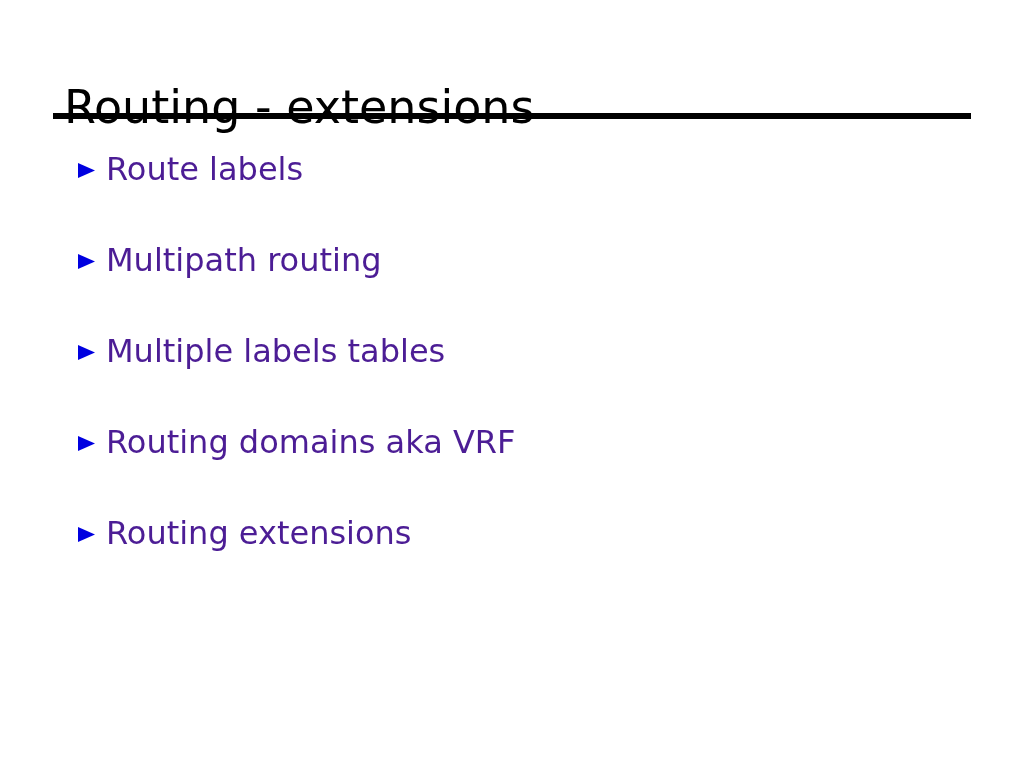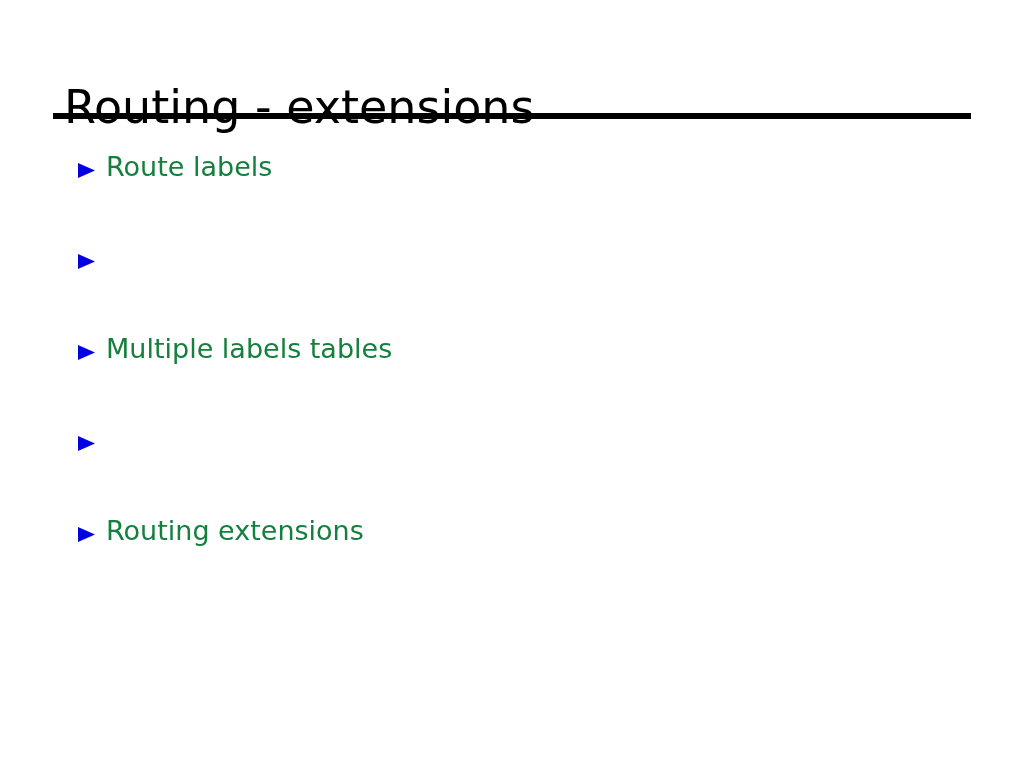--- a/index.html
+++ b/index.html
@@ -68,23 +68,23 @@
     padding-top: 11px;
     line-height: 0;
   }
 
   .bullet-marker svg {
     display: block;
   }
 
   .bullet-text {
     flex: 1 1 auto;
-    font-size: 27px;
+    font-size: 32px;
     font-weight: 400;
-    color: #15803d;
+    color: #4c1d95;
     line-height: 1.12;
     white-space: nowrap;
     padding-top: 0px;
   }
 </style>
 </head>
 <body>
 
 <div class="slide">
 
@@ -102,37 +102,39 @@
       </span>
       <span class="bullet-text">Route labels</span>
     </li>
 
     <li class="bullet-item">
       <span class="bullet-marker">
         <svg width="17" height="15" viewBox="0 0 17 15" xmlns="http://www.w3.org/2000/svg">
           <polygon points="0,0 17,7.5 0,15" fill="#0000e0"></polygon>
         </svg>
       </span>
+      <span class="bullet-text">Multipath routing</span>
     </li>
 
     <li class="bullet-item">
       <span class="bullet-marker">
         <svg width="17" height="15" viewBox="0 0 17 15" xmlns="http://www.w3.org/2000/svg">
           <polygon points="0,0 17,7.5 0,15" fill="#0000e0"></polygon>
         </svg>
       </span>
       <span class="bullet-text">Multiple labels tables</span>
     </li>
 
     <li class="bullet-item">
       <span class="bullet-marker">
         <svg width="17" height="15" viewBox="0 0 17 15" xmlns="http://www.w3.org/2000/svg">
           <polygon points="0,0 17,7.5 0,15" fill="#0000e0"></polygon>
         </svg>
       </span>
+      <span class="bullet-text">Routing domains aka VRF</span>
     </li>
 
     <li class="bullet-item">
       <span class="bullet-marker">
         <svg width="17" height="15" viewBox="0 0 17 15" xmlns="http://www.w3.org/2000/svg">
           <polygon points="0,0 17,7.5 0,15" fill="#0000e0"></polygon>
         </svg>
       </span>
       <span class="bullet-text">Routing extensions</span>
     </li>

